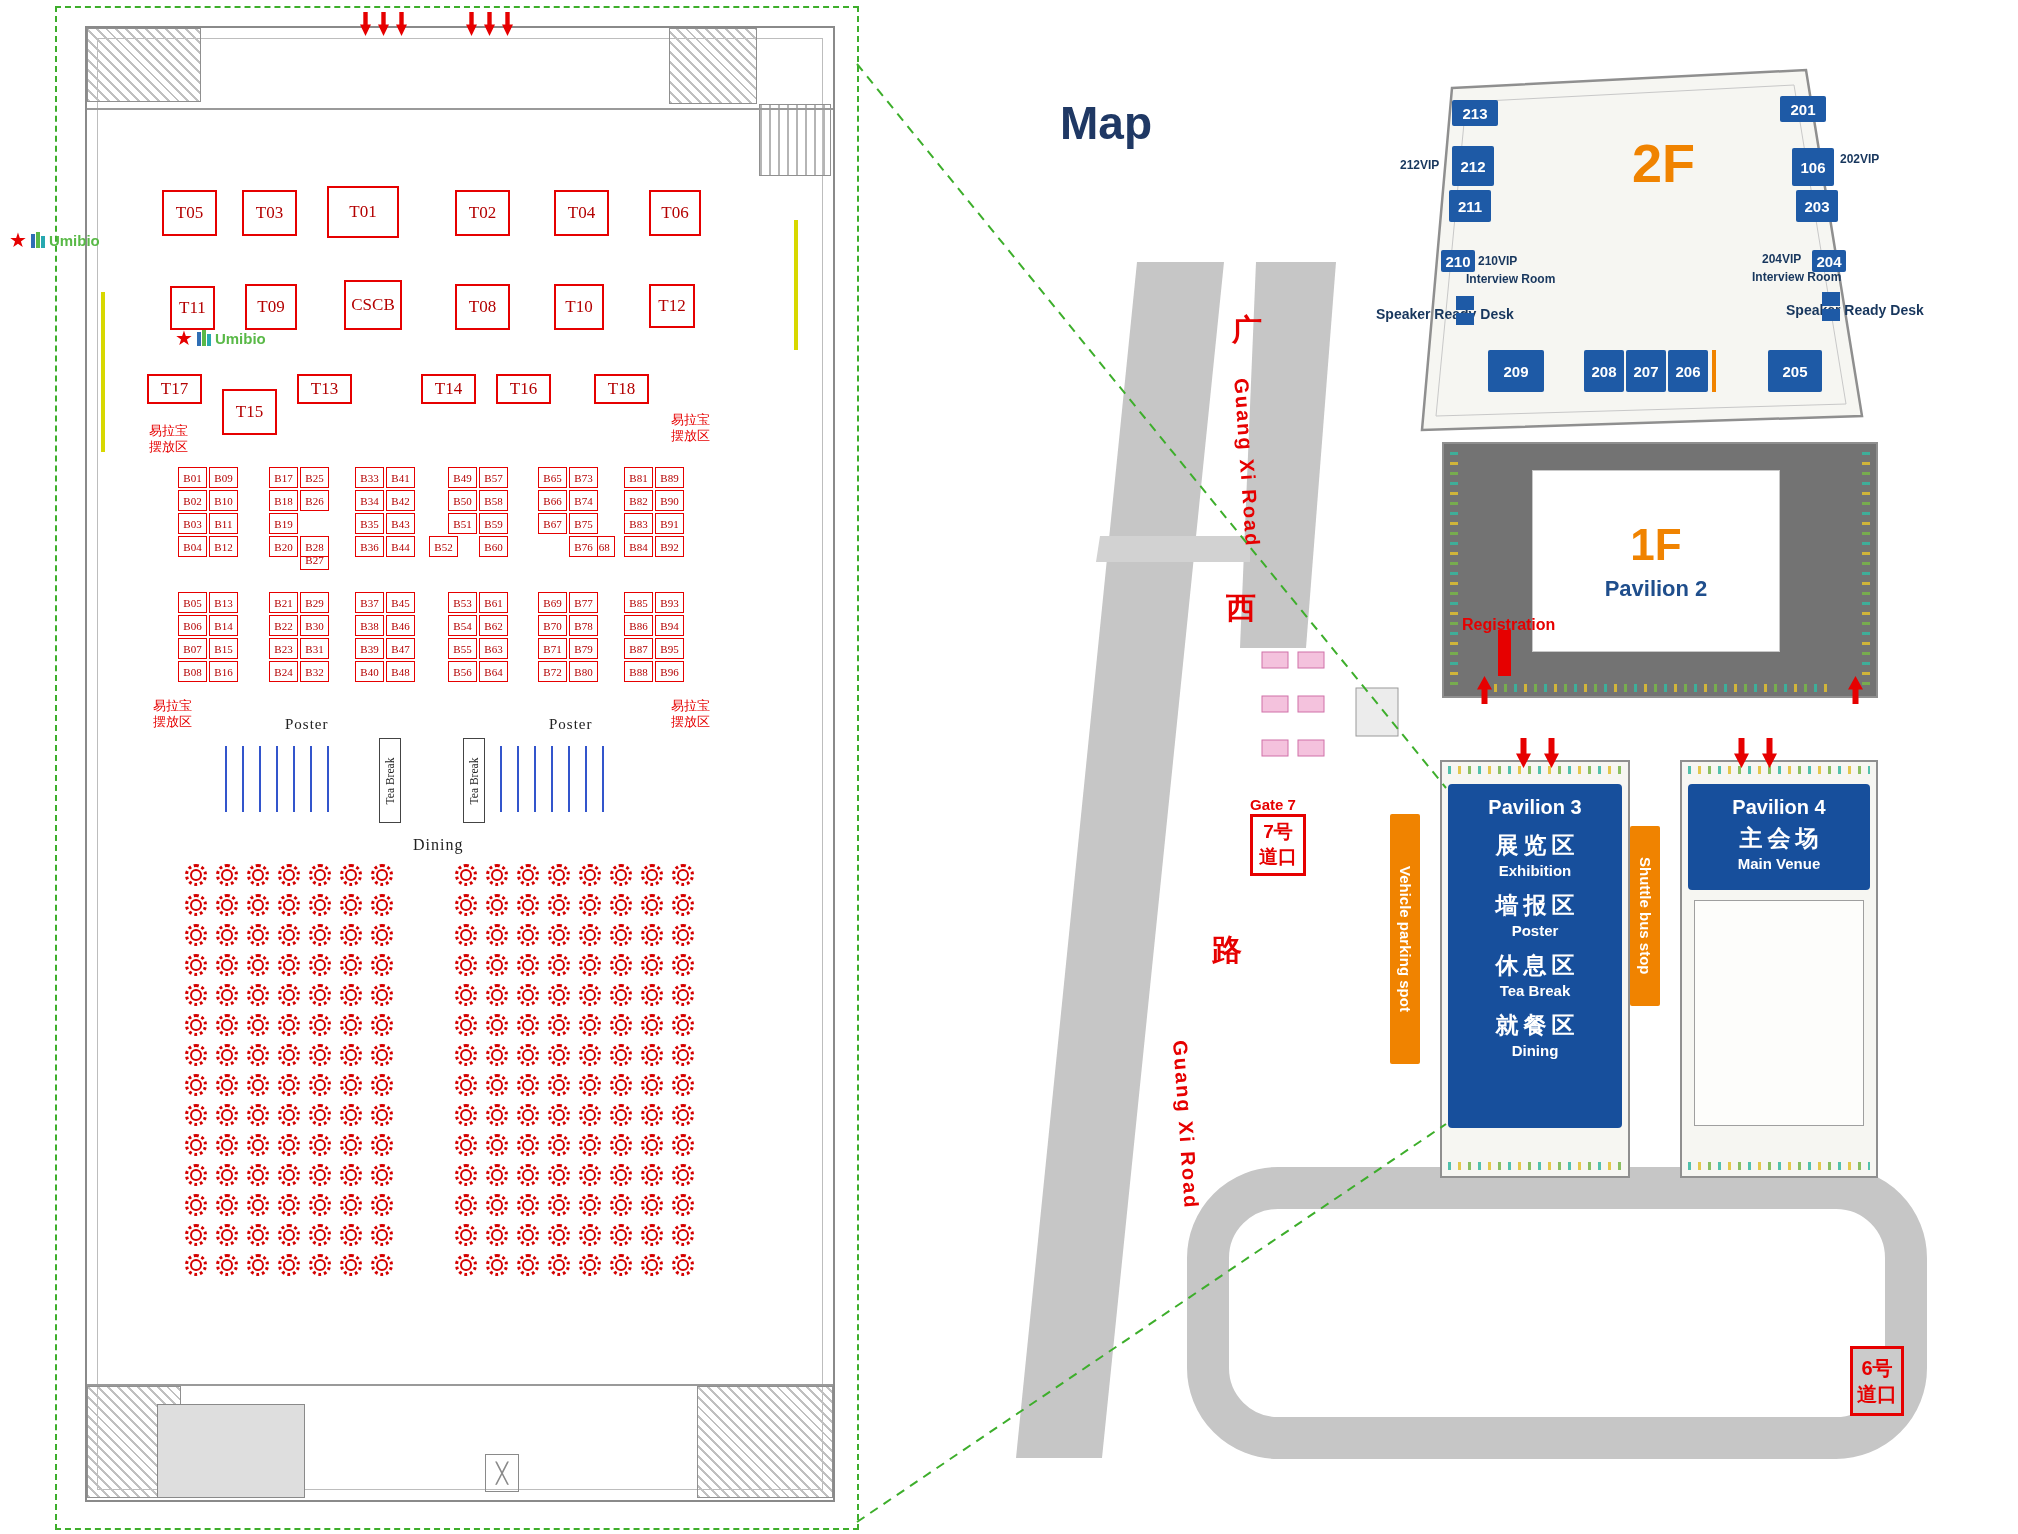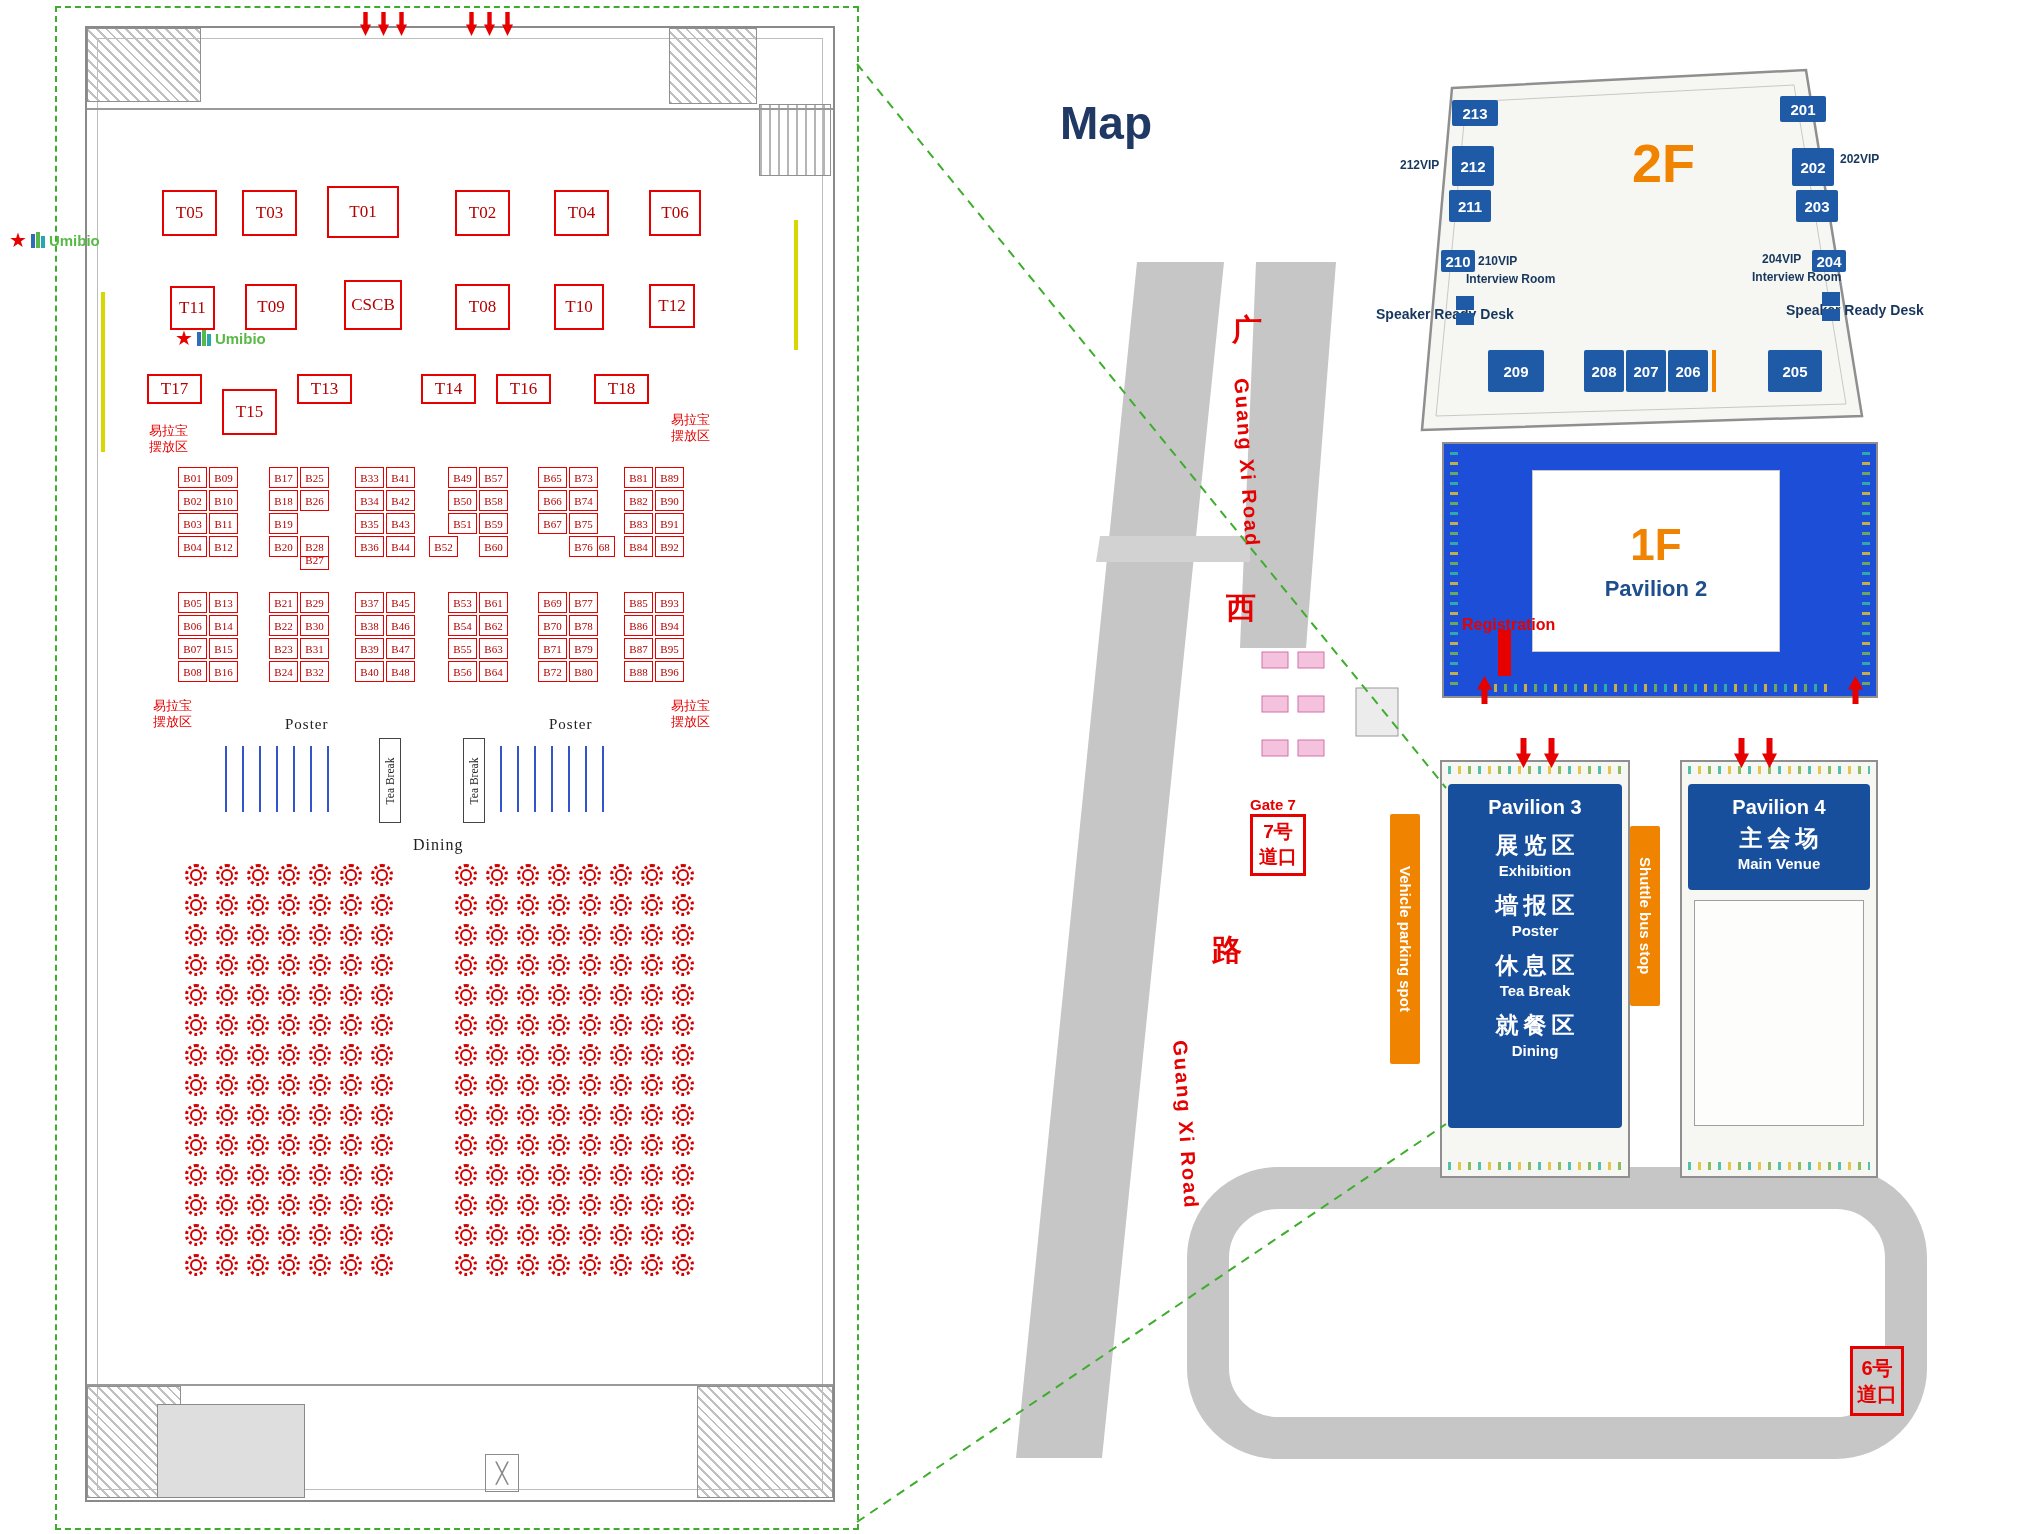--- a/index.html
+++ b/index.html
@@ -59,21 +59,21 @@
 
   
   .map-title{position:absolute;left:1060px;top:96px;font-size:46px;font-weight:bold;color:#1f3864;}
   .f2label{position:absolute;left:1632px;top:132px;font-size:54px;font-weight:bold;color:#f08300;z-index:2;}
   .room{position:absolute;background:#1e5aa6;color:#fff;font-weight:bold;font-size:15px;
         display:flex;align-items:center;justify-content:center;border-radius:2px;z-index:2;}
   .navy{position:absolute;color:#17365d;font-weight:bold;font-size:12px;white-space:nowrap;z-index:2;}
   .bluebit{position:absolute;background:#1e5aa6;z-index:2;}
   .orangebit{position:absolute;background:#f08300;z-index:3;}
 
-  .f1{position:absolute;left:1442px;top:442px;width:436px;height:256px;background:#1d4ed8;
+  .f1{position:absolute;left:1442px;top:442px;width:436px;height:256px;background:#737373;
       border:2px solid #8f8f8f;box-sizing:border-box;z-index:1;}
   .f1core{position:absolute;left:88px;top:26px;width:246px;height:180px;background:#fff;
       border:1px solid #c8c8c8;display:flex;flex-direction:column;align-items:center;justify-content:center;}
   .f1label{font-size:44px;font-weight:bold;color:#f08300;}
   .f1pav{font-size:22px;font-weight:bold;color:#1f4e8c;margin-top:6px;}
   .speck{position:absolute;opacity:.85;}
   .speck.v{width:8px;background:repeating-linear-gradient(180deg,#35b8a0 0 3px,transparent 3px 10px,
            #e0c030 10px 13px,transparent 13px 20px,#78b648 20px 23px,transparent 23px 30px);}
   .speck.h{height:8px;background:repeating-linear-gradient(90deg,#35b8a0 0 3px,transparent 3px 10px,
            #e0c030 10px 13px,transparent 13px 20px,#78b648 20px 23px,transparent 23px 30px);}
@@ -633,21 +633,21 @@
 
   <svg id="fg" class="layer" width="2018" height="1534" viewBox="0 0 2018 1534">
     <line x1="857" y1="64" x2="1446" y2="788" stroke="#3dae2b" stroke-width="2" stroke-dasharray="9 7"></line>
     <line x1="857" y1="1522" x2="1446" y2="1124" stroke="#3dae2b" stroke-width="2" stroke-dasharray="9 7"></line>
   </svg>
 <div class="room" style="left: 1452px; top: 100px; width: 46px; height: 26px;">213</div>
     <div class="room" style="left: 1452px; top: 146px; width: 42px; height: 40px;">212</div>
     <div class="room" style="left: 1449px; top: 190px; width: 42px; height: 32px;">211</div>
     <div class="room" style="left: 1441px; top: 250px; width: 34px; height: 22px;">210</div>
     <div class="room" style="left: 1780px; top: 96px; width: 46px; height: 26px;">201</div>
-    <div class="room" style="left: 1792px; top: 148px; width: 42px; height: 38px;">202</div>
+    <div class="room" style="left: 1792px; top: 148px; width: 42px; height: 38px;">106</div>
     <div class="room" style="left: 1796px; top: 190px; width: 42px; height: 32px;">203</div>
     <div class="room" style="left: 1812px; top: 250px; width: 34px; height: 22px;">204</div>
     <div class="room" style="left: 1488px; top: 350px; width: 56px; height: 42px;">209</div>
     <div class="room" style="left: 1584px; top: 350px; width: 40px; height: 42px;">208</div>
     <div class="room" style="left: 1626px; top: 350px; width: 40px; height: 42px;">207</div>
     <div class="room" style="left: 1668px; top: 350px; width: 40px; height: 42px;">206</div>
     <div class="room" style="left: 1768px; top: 350px; width: 54px; height: 42px;">205</div>
   </div>
 
 </body></html>

